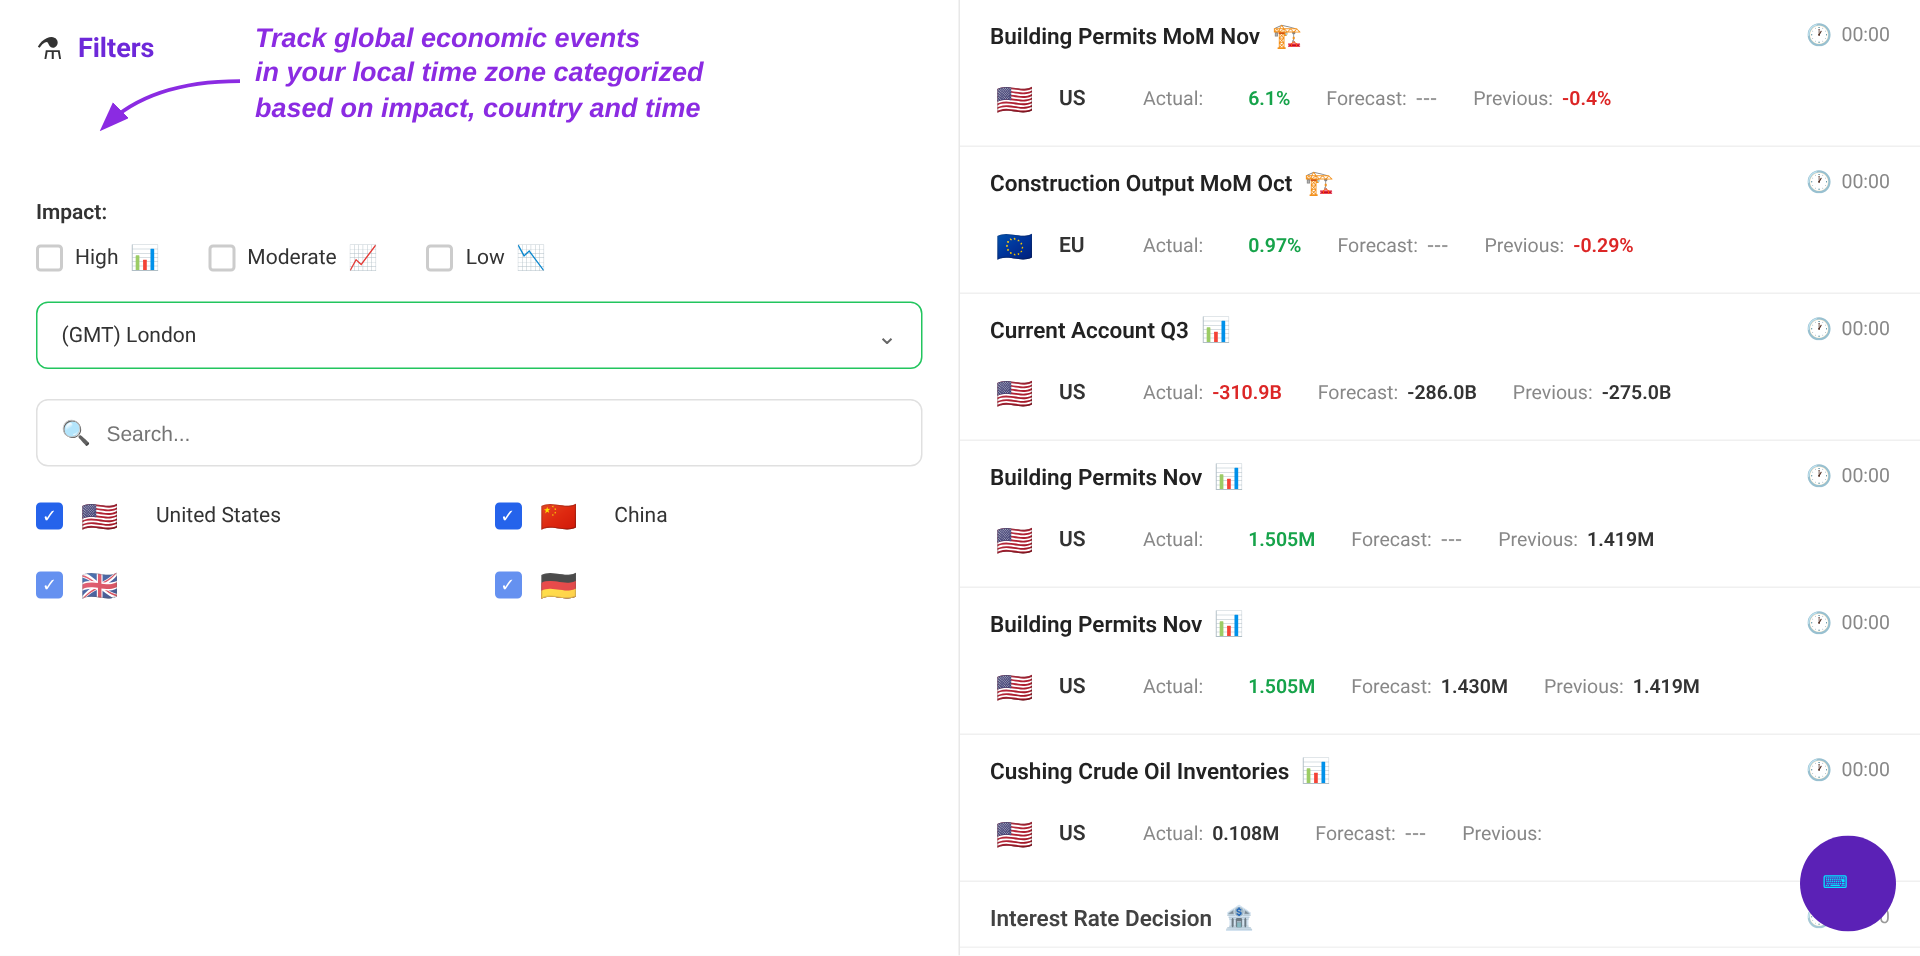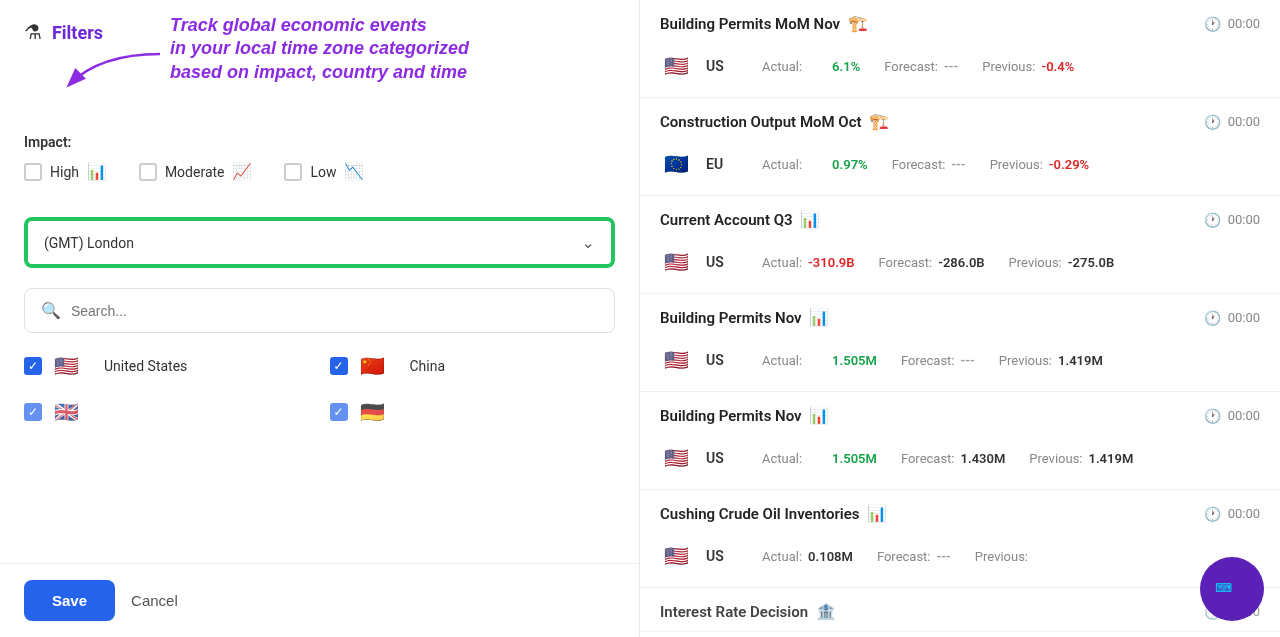--- a/index.html
+++ b/index.html
@@ -59,21 +59,21 @@
       font-size: 14px;
       font-weight: 600;
       color: #333;
       margin-bottom: 12px;
       margin-top: 8px;
     }
 
     .impact-options {
       display: flex;
       gap: 32px;
-      margin-bottom: 36px;
+      margin-bottom: 20px;
       align-items: flex-end;
     }
     .impact-option {
       display: flex;
       align-items: center;
       gap: 8px;
       cursor: pointer;
     }
     .checkbox {
       width: 18px;
@@ -95,21 +95,21 @@
     }
 
     .timezone-label {
       font-size: 14px;
       font-weight: 600;
       color: #333;
       margin-bottom: 10px;
     }
     .timezone-select {
       width: 100%;
-      border: 4px solid #22c55e;
+      border: 1px solid #22c55e;
       border-radius: 8px;
       padding: 12px 16px;
       font-size: 14px;
       color: #333;
       display: flex;
       align-items: center;
       justify-content: space-between;
       cursor: pointer;
       margin-bottom: 20px;
       background: #fff;
@@ -433,24 +433,20 @@
     <div class="country-partial" style="opacity:0.7;">
       <div class="country-checkbox"></div>
       <div class="flag-circle">🇬🇧</div>
     </div>
     <div class="country-partial" style="opacity:0.7;">
       <div class="country-checkbox"></div>
       <div class="flag-circle">🇩🇪</div>
     </div>
   </div>
 
-  <div class="bottom-actions">
-    <button class="save-btn">Save</button>
-    <button class="cancel-btn">Cancel</button>
-  </div>
 </div>
 
 <div class="right-panel">
 
   <div class="event-group">
     <div class="event-header">
       <div class="event-title-row">
         <span class="event-title">Building Permits MoM Nov</span>
         <span>🏗️</span>
       </div>

